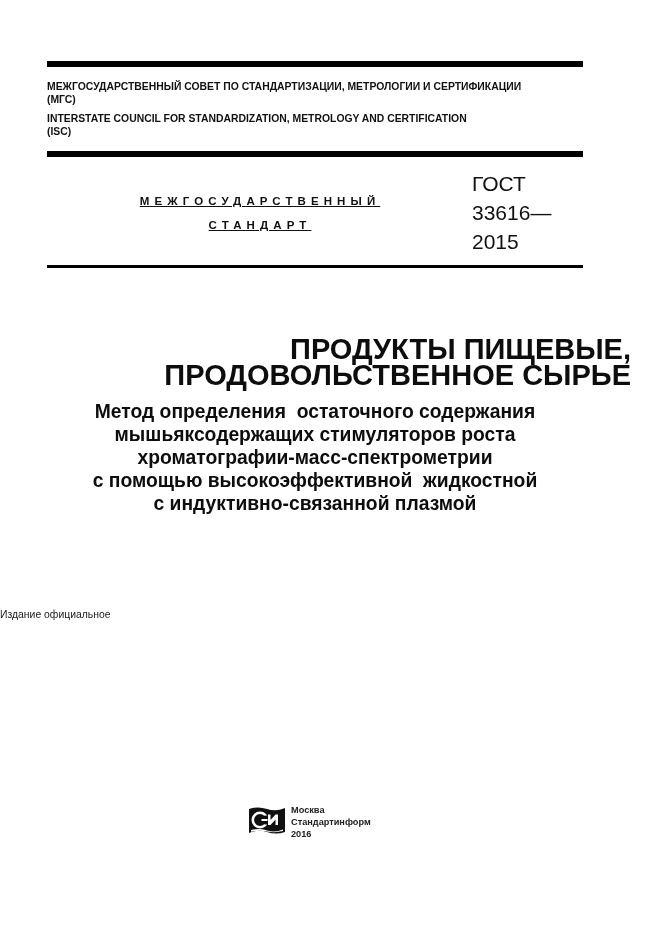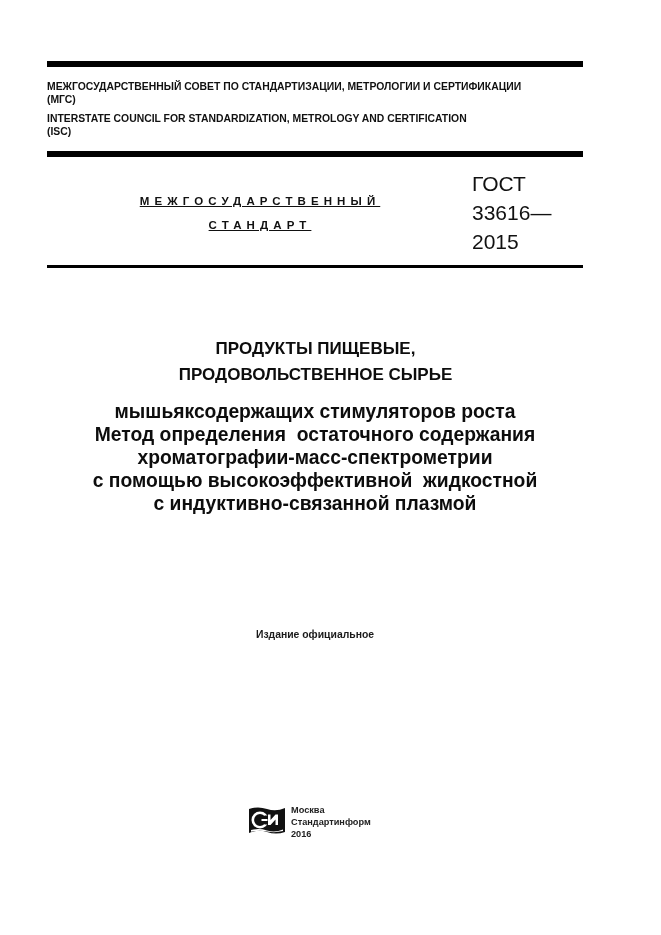--- a/index.html
+++ b/index.html
@@ -58,23 +58,23 @@
       font-size: 21px;
       line-height: 29px;
       top: 169px;
     }
     .gost div { white-space: nowrap; }
 
     .title {
       position: absolute;
       left: 0;
       width: 631px;
-      text-align: center;
+      text-align: right;
       font-weight: bold;
-      font-size: 17px;
+      font-size: 29px;
       line-height: 26px;
       top: 336px;
       color: #0d0d0d;
     }
     .title div { white-space: nowrap; }
 
     .subtitle {
       position: absolute;
       left: 0;
       width: 630px;
@@ -84,23 +84,22 @@
       line-height: 23px;
       top: 400px;
       color: #0d0d0d;
     }
     .subtitle div { white-space: pre; }
 
     .edition {
       position: absolute;
       left: 0;
       width: 630px;
-      top: 628px;
-      text-align: center;
-      font-weight: bold;
+      top: 608px;
+      font-weight: normal;
       font-size: 10.4px;
       line-height: 14px;
       color: #1a1a1a;
     }
 
     .publisher {
       position: absolute;
       left: 291px;
       width: 100px;
       top: 804px;
@@ -142,22 +141,22 @@
   <div>33616—</div>
   <div>2015</div>
 </div>
 
 <div class="title">
   <div>ПРОДУКТЫ ПИЩЕВЫЕ,</div>
   <div>ПРОДОВОЛЬСТВЕННОЕ СЫРЬЕ</div>
 </div>
 
 <div class="subtitle">
+  <div>Метод определения  остаточного содержания</div>
   <div>мышьяксодержащих стимуляторов роста</div>
-  <div>Метод определения  остаточного содержания</div>
   <div>хроматографии-масс-спектрометрии</div>
   <div>с помощью высокоэффективной  жидкостной</div>
   <div>с индуктивно-связанной плазмой</div>
 </div>
 
 <div class="edition">Издание официальное</div>
 
 <svg class="logo" viewBox="0 0 38 34" xmlns="http://www.w3.org/2000/svg">
 
   <path d="M1 4 Q10 1 19 4 T37 3 L37 27 Q28 30 19 27 T1 28 Z" fill="#111111"></path>

